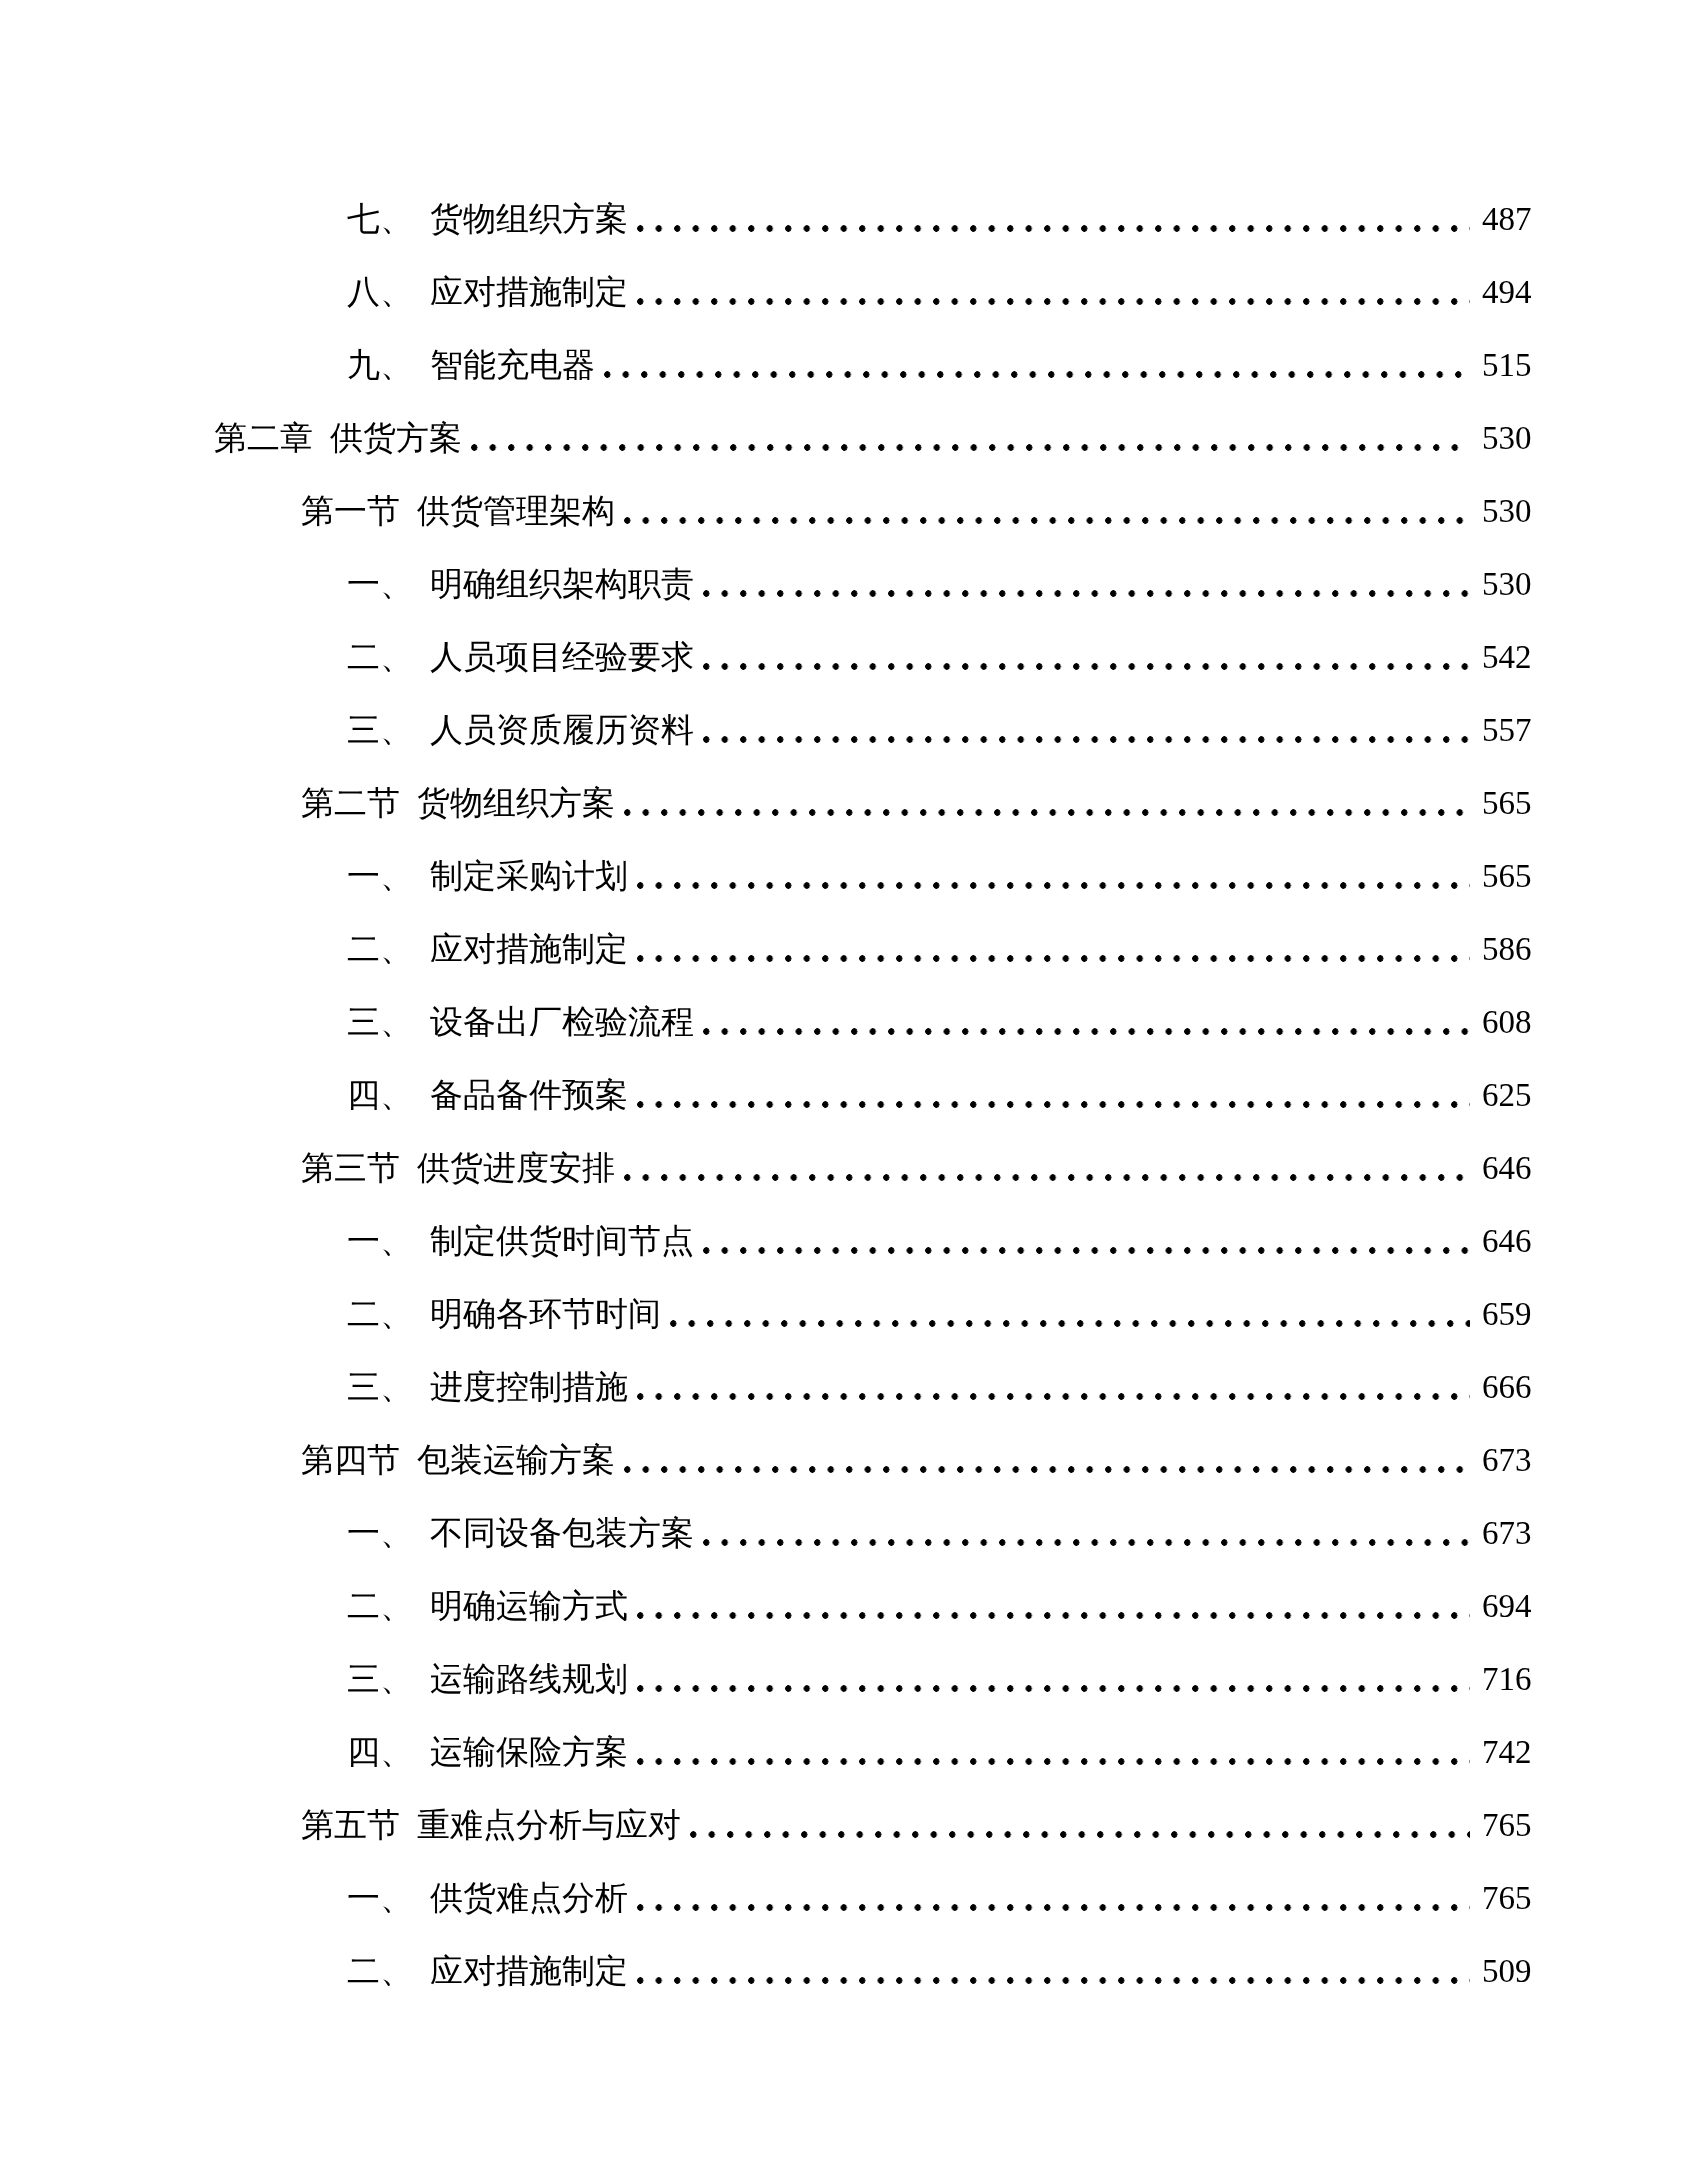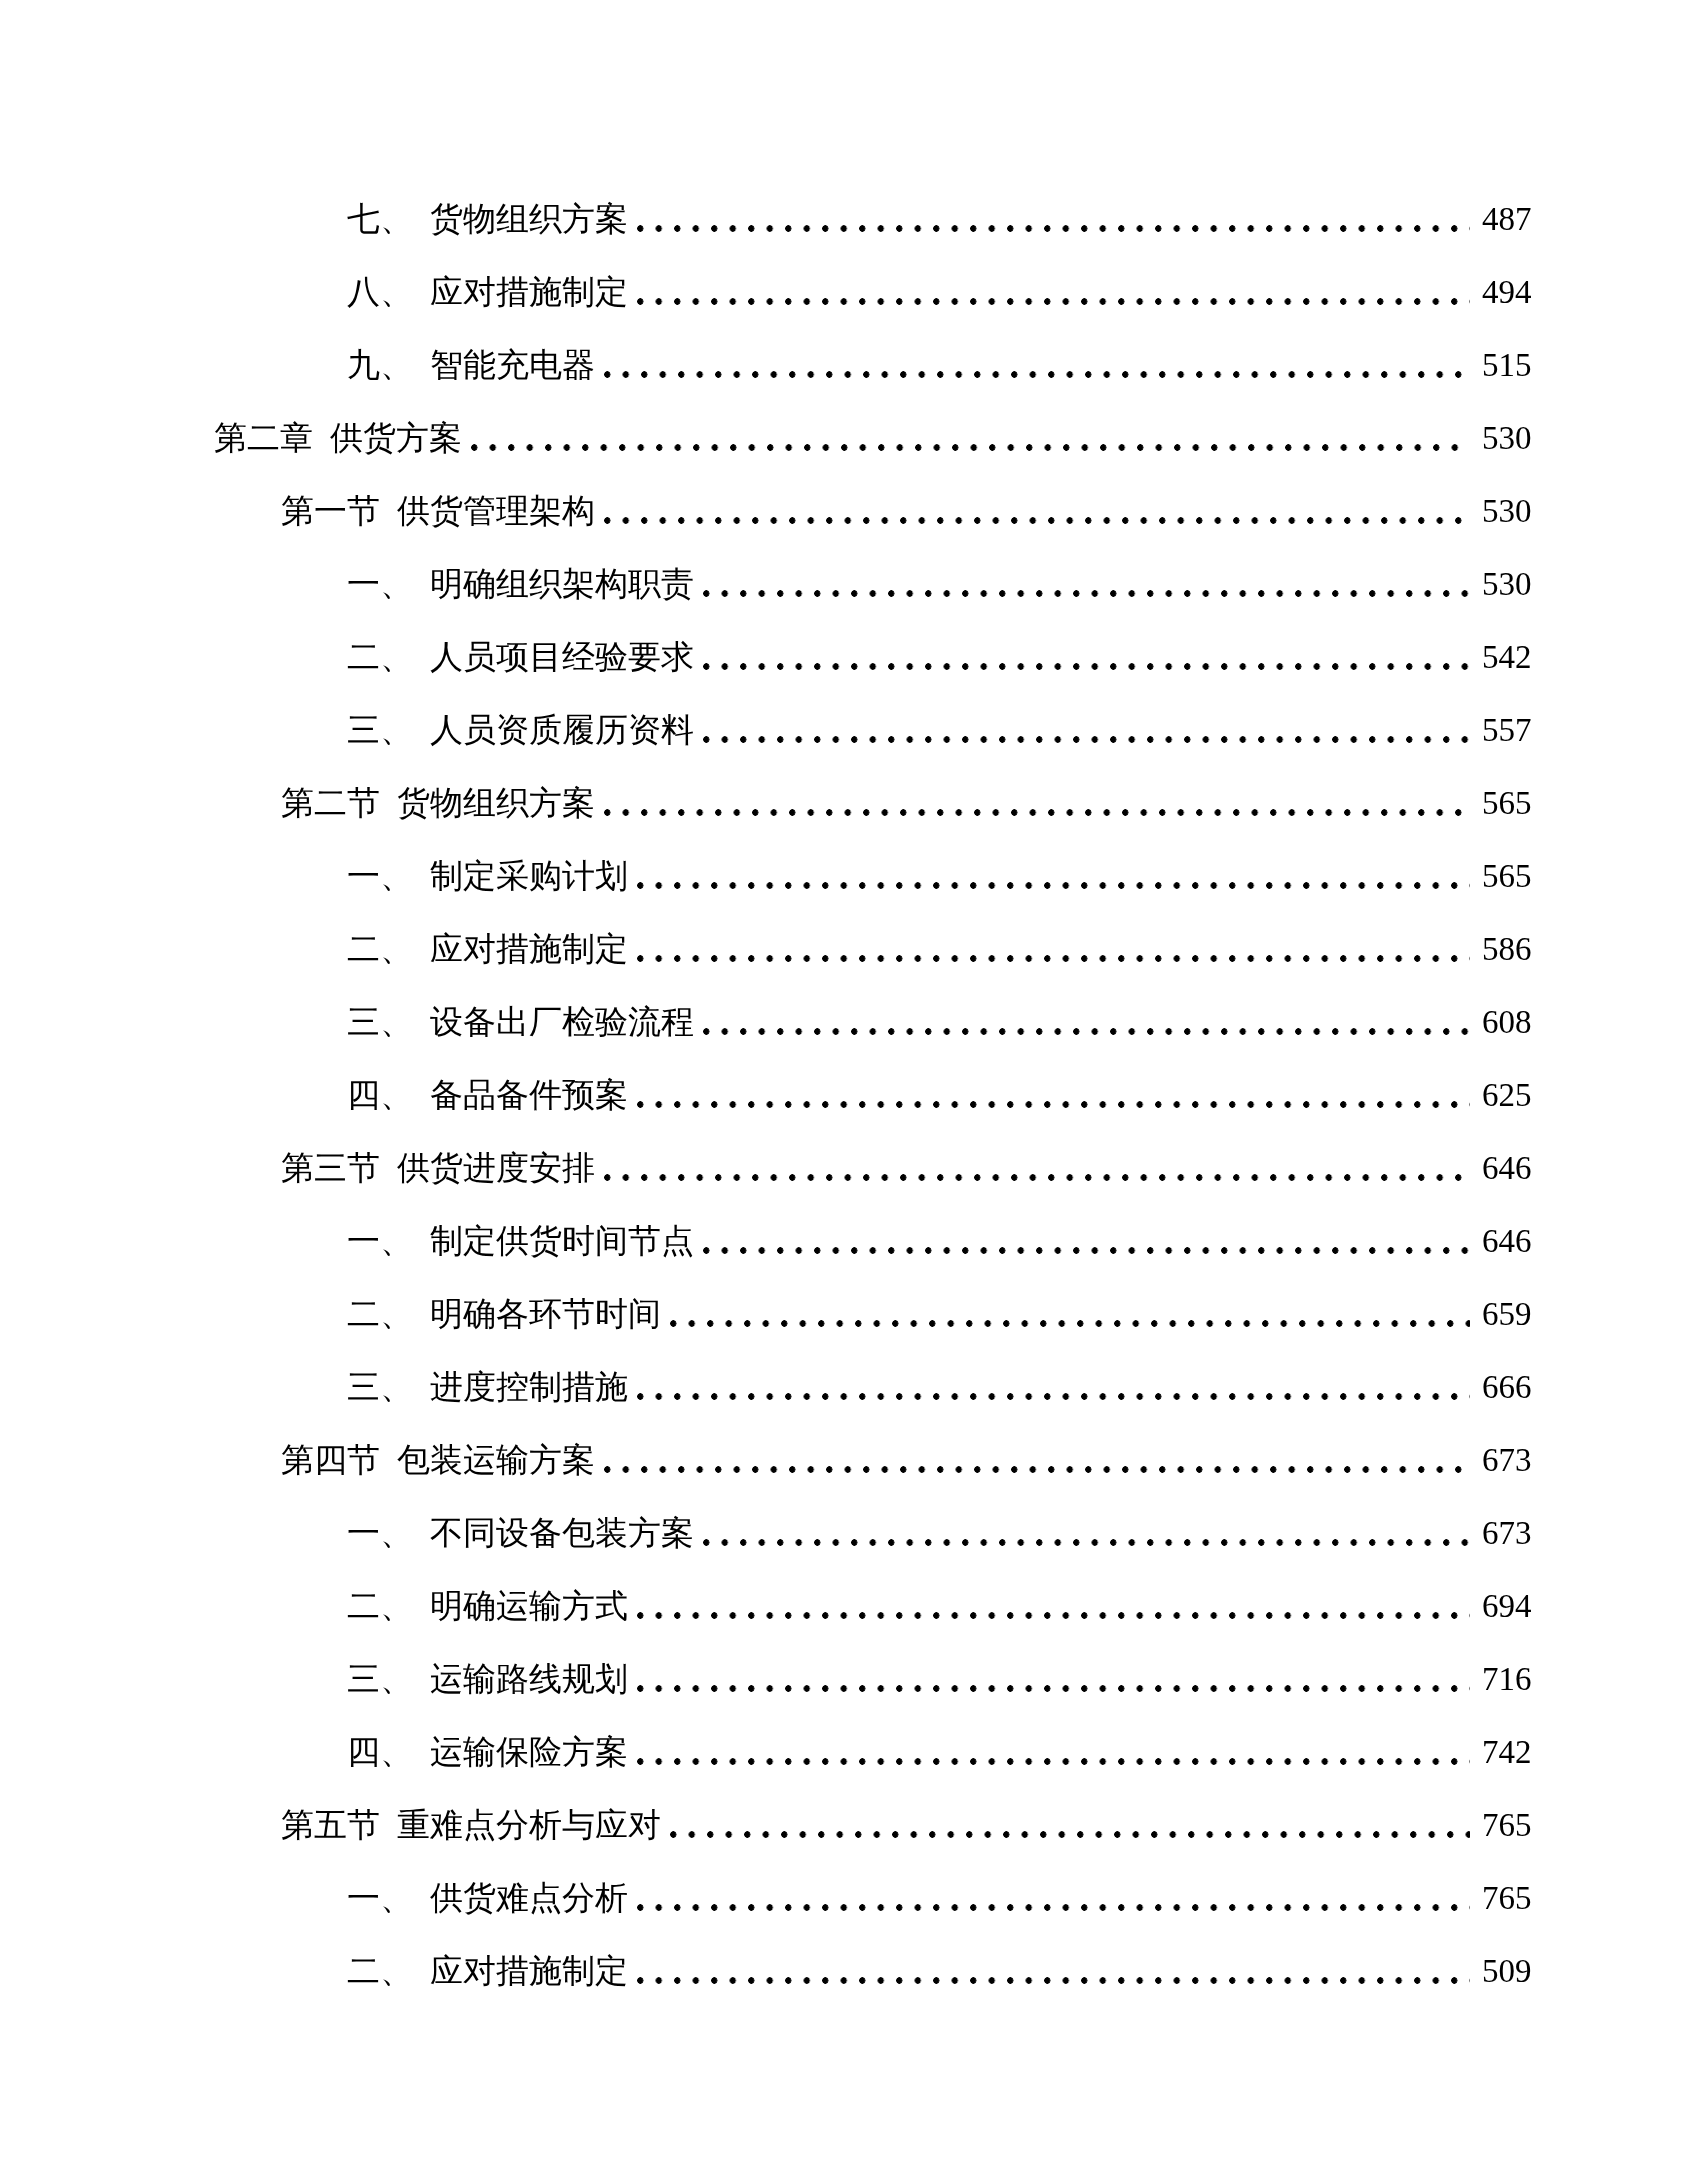--- a/index.html
+++ b/index.html
@@ -26,21 +26,21 @@
     display: flex;
     align-items: baseline;
     height: 73px;
     box-sizing: border-box;
     padding-top: 38px;      
     font-size: 33px;
     line-height: 1.0;
     white-space: nowrap;
   }
   .toc-row.level-1 { padding-left: 214px; }
-  .toc-row.level-2 { padding-left: 281px; }
+  .toc-row.level-2 { padding-left: 281px; margin-left: 20px; }
   .toc-row.level-3 { padding-left: 347px; }
   .marker {
     flex: 0 0 auto;
     margin-right: 17px;
   }
   .title {
     flex: 0 0 auto;
   }
   .leader {
     flex: 1 1 auto;

